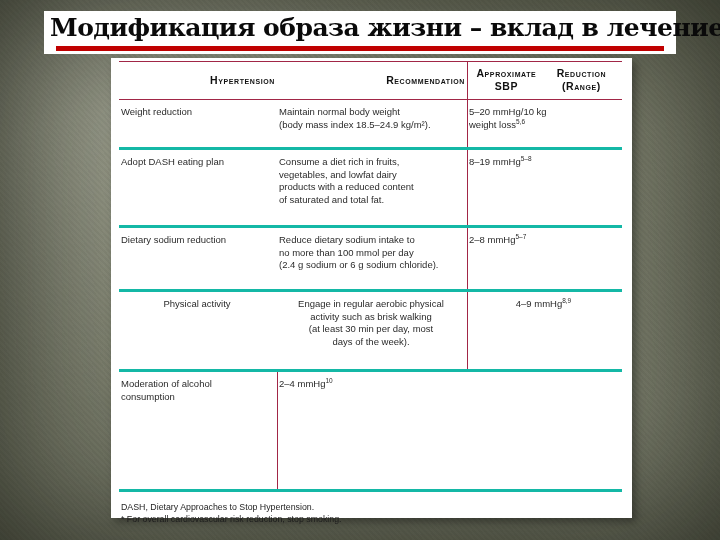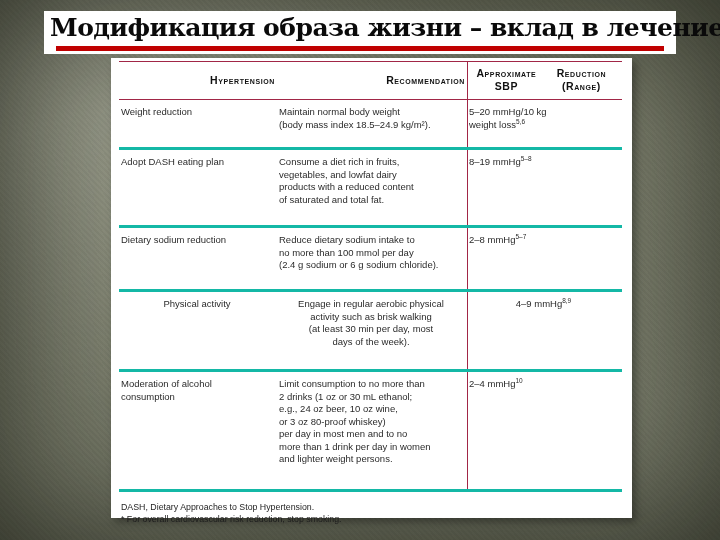--- a/index.html
+++ b/index.html
@@ -124,27 +124,20 @@
       <div class="cell"><span class="cell-text">Engage in regular aerobic physical
 activity such as brisk walking
 (at least 30 min per day, most
 days of the week).</span></div>
       <div class="cell cell3"><span class="cell-text">4–9 mmHg</span><sup class="refs">8,9</sup></div>
     </div>
 
     <div class="trow r5">
       <div class="cell"><span class="cell-text">Moderation of alcohol
 consumption</span></div>
-      <div class="cell"><span class="cell-text">Limit consumption to no more than
-2 drinks (1 oz or 30 mL ethanol;
-e.g., 24 oz beer, 10 oz wine,
-or 3 oz 80-proof whiskey)
-per day in most men and to no
-more than 1 drink per day in women
-and lighter weight persons.</span></div>
       <div class="cell cell3"><span class="cell-text">2–4 mmHg</span><sup class="refs">10</sup></div>
     </div>
 
     <div class="footnotes">
       <div>DASH, Dietary Approaches to Stop Hypertension.</div>
       <div>*   For overall cardiovascular risk reduction, stop smoking.</div>
     </div>
 
   </div>
 </div>

